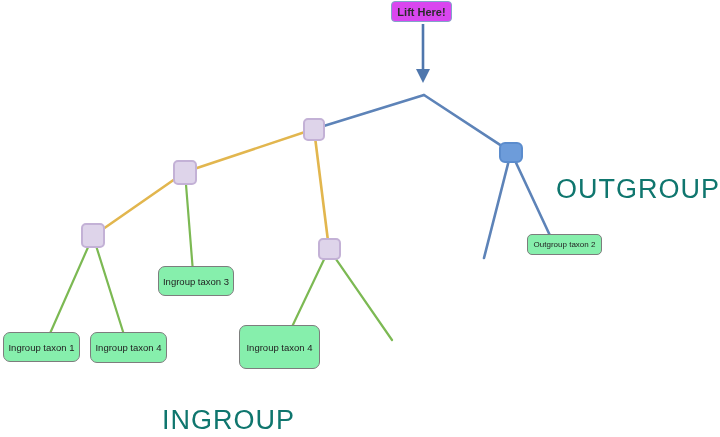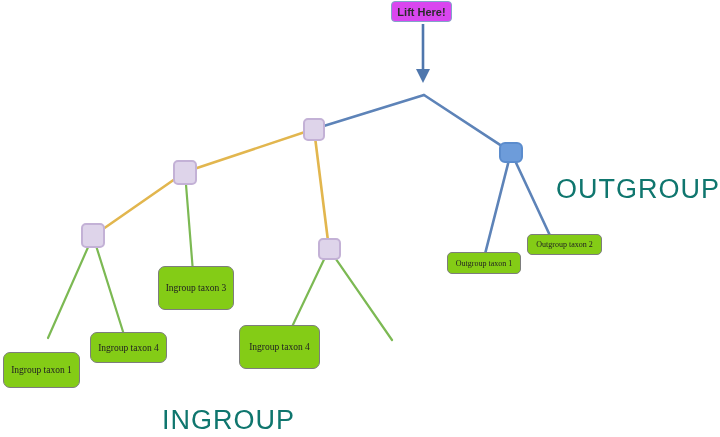--- a/index.html
+++ b/index.html
@@ -5,24 +5,24 @@
   html, body { margin:0; padding:0; background:#ffffff; }
   .canvas {
     position:relative; width:720px; height:437px; background:#ffffff;
     overflow:hidden; font-family:"Liberation Sans", sans-serif;
   }
   .edges-svg { position:absolute; left:0; top:0; width:720px; height:437px; }
   .node { position:absolute; box-sizing:border-box; border-radius:5px; }
   .node.internal { background:#ded4ea; border:2px solid #c3b1d6; }
   .node.outgroup { background:#6d9cda; border:2px solid #5b8ccd; border-radius:6px; }
   .taxon {
-    position:absolute; box-sizing:border-box; background:#84cc16;
+    position:absolute; box-sizing:border-box; background:#86efac;
     border:1.6px solid #7d7d7d; border-radius:7px;
     display:flex; align-items:center; justify-content:center;
-    color:#222; font-size:9.5px; white-space:nowrap;font-family:Liberation Serif, serif;
+    color:#222; font-size:9.5px; white-space:nowrap;
   }
   .taxon.small { font-size:8px; border-radius:5px; border-width:1.3px; }
   .lift-label {
     position:absolute; box-sizing:border-box; background:#d946ef;
     border:1.5px solid #82a5c9; border-radius:4px;
     display:flex; align-items:center; justify-content:center;
     font-size:11px; font-weight:600; color:#2b2b2b;
   }
   .caption {
     position:absolute; color:#0f766e; font-size:27px; font-weight:400;
@@ -54,19 +54,18 @@
     <span>Lift Here!</span>
   </div>
 
   <div class="caption" style="left: 556px; top: 176px;">OUTGROUP</div>
   <div class="caption" style="left: 162px; top: 407px;">INGROUP</div>
 <div class="node internal" style="left: 303px; top: 118px; width: 22px; height: 23px;"></div>
     <div class="node internal" style="left: 173px; top: 160px; width: 24px; height: 25px;"></div>
     <div class="node internal" style="left: 81px; top: 223px; width: 24px; height: 25px;"></div>
     <div class="node internal" style="left: 318px; top: 238px; width: 23px; height: 22px;"></div>
     <div class="node outgroup" style="left: 499px; top: 142px; width: 24px; height: 21px;"></div>
-    <div class="taxon" style="left: 3px; top: 352px; width: 77px; height: 36px;">Ingroup taxon 1</div>
+    <div class="taxon" style="left: 3px; top: 332px; width: 77px; height: 30px;">Ingroup taxon 1</div>
     <div class="taxon" style="left: 90px; top: 332px; width: 77px; height: 31px;">Ingroup taxon 4</div>
-    <div class="taxon" style="left: 158px; top: 266px; width: 76px; height: 44px;">Ingroup taxon 3</div>
+    <div class="taxon" style="left: 158px; top: 266px; width: 76px; height: 30px;">Ingroup taxon 3</div>
     <div class="taxon" style="left: 239px; top: 325px; width: 81px; height: 44px;">Ingroup taxon 4</div>
-    <div class="taxon small" style="left: 447px; top: 252px; width: 74px; height: 22px;">Outgroup taxon 1</div>
     <div class="taxon small" style="left: 527px; top: 234px; width: 75px; height: 21px;">Outgroup taxon 2</div>
   </div>
 
 </body></html>

